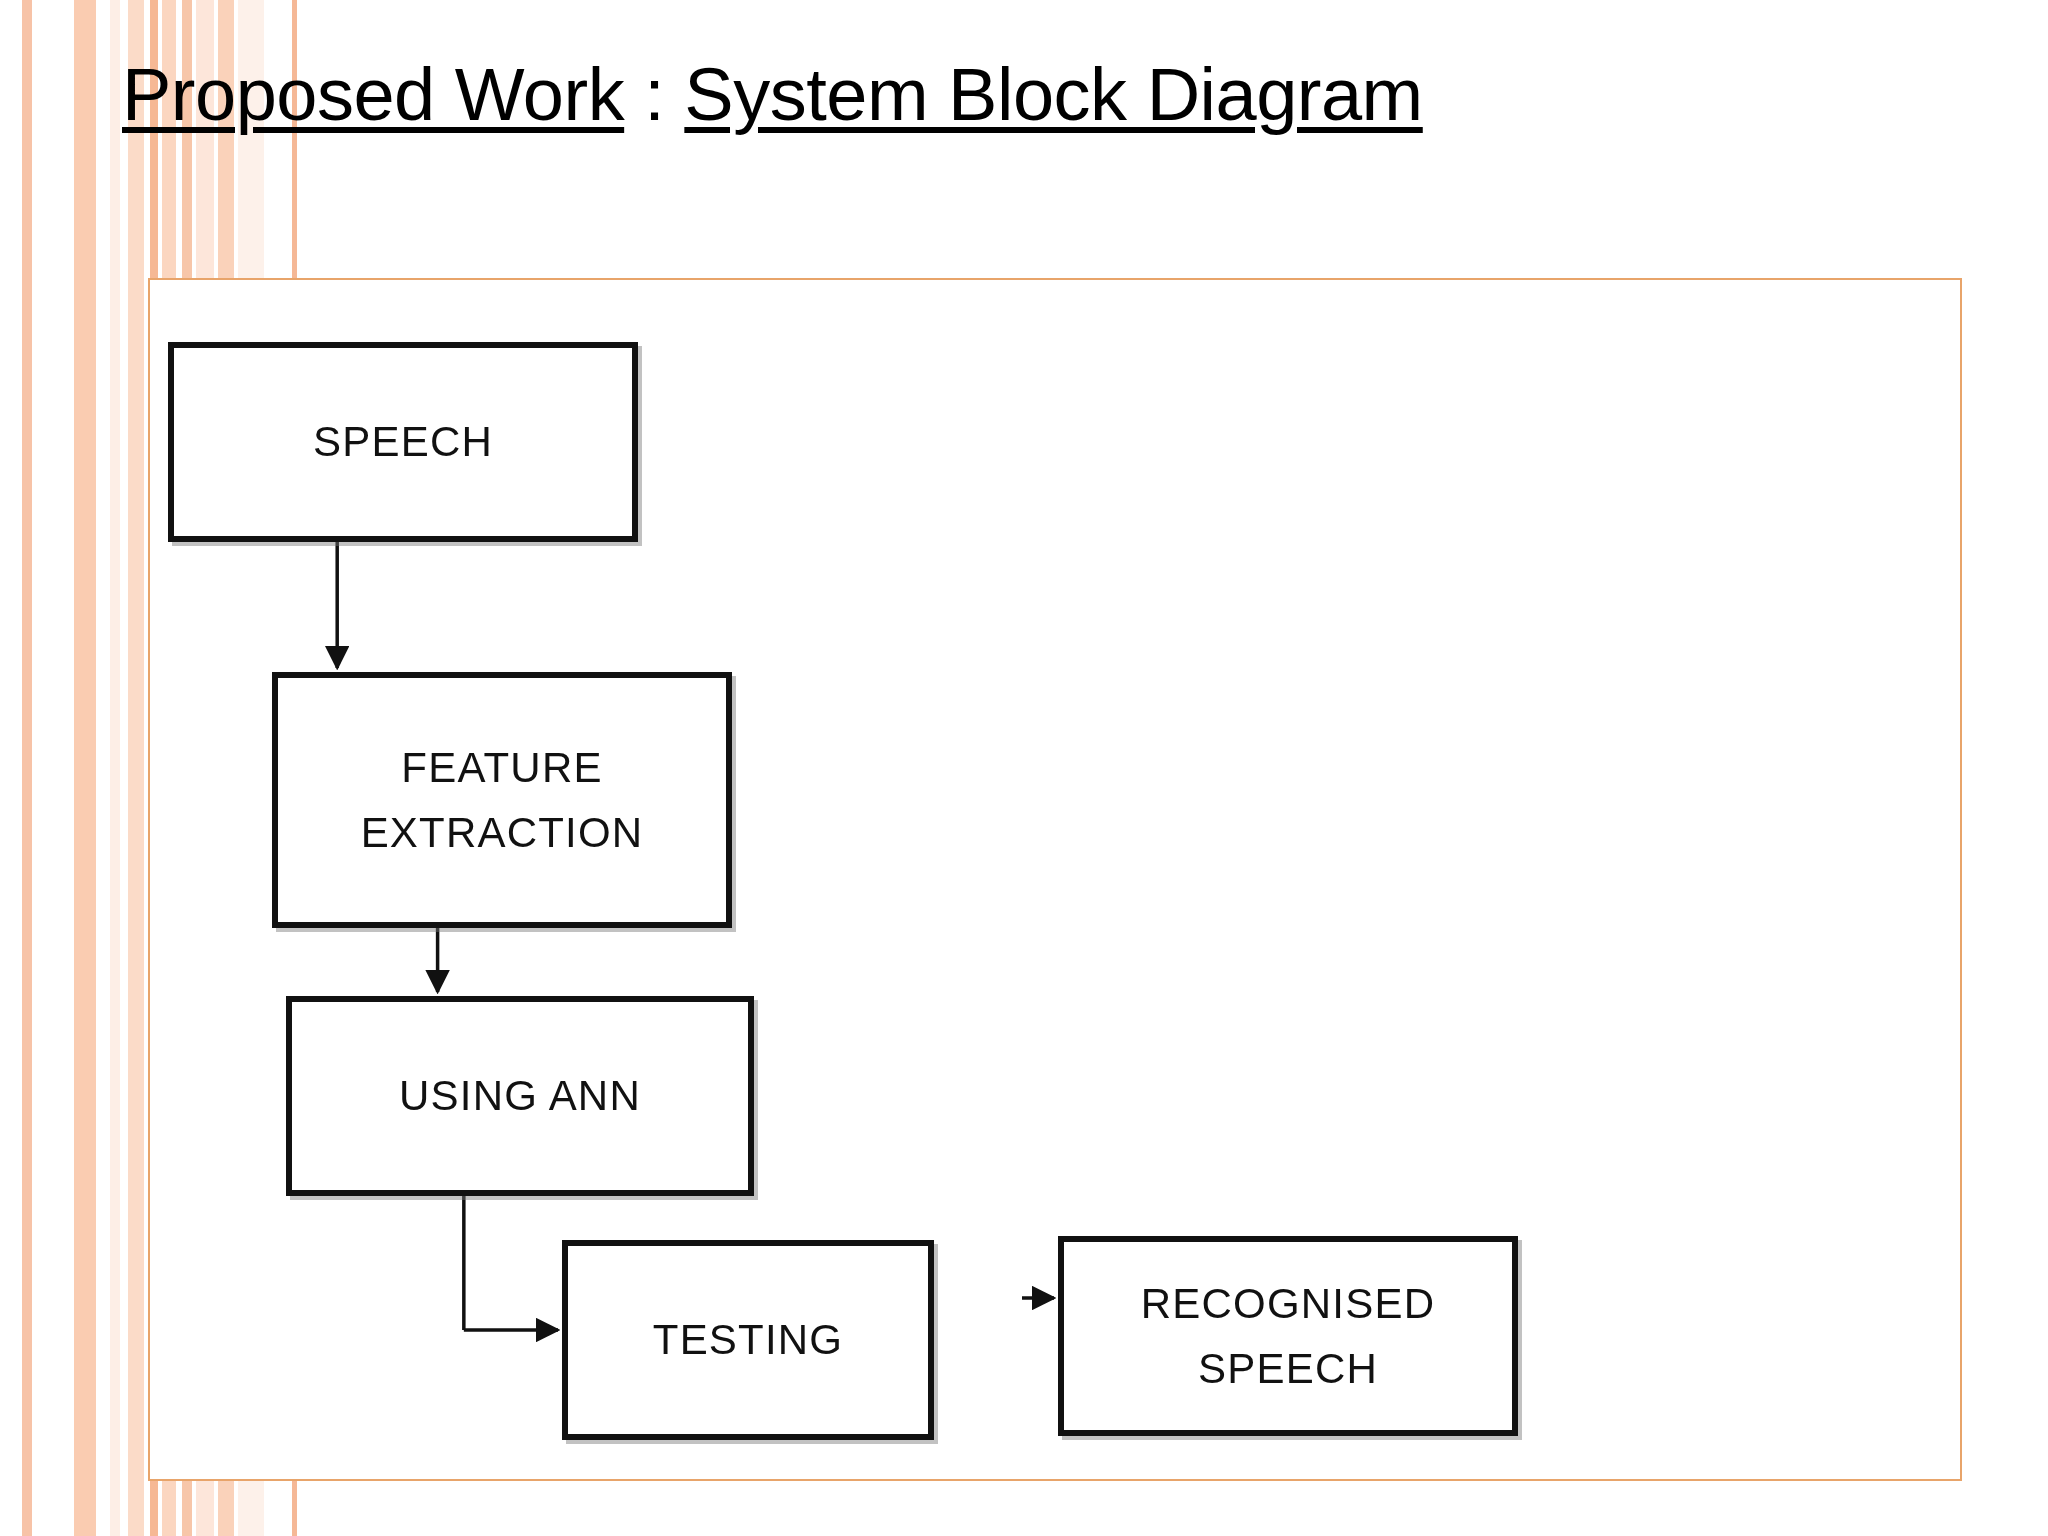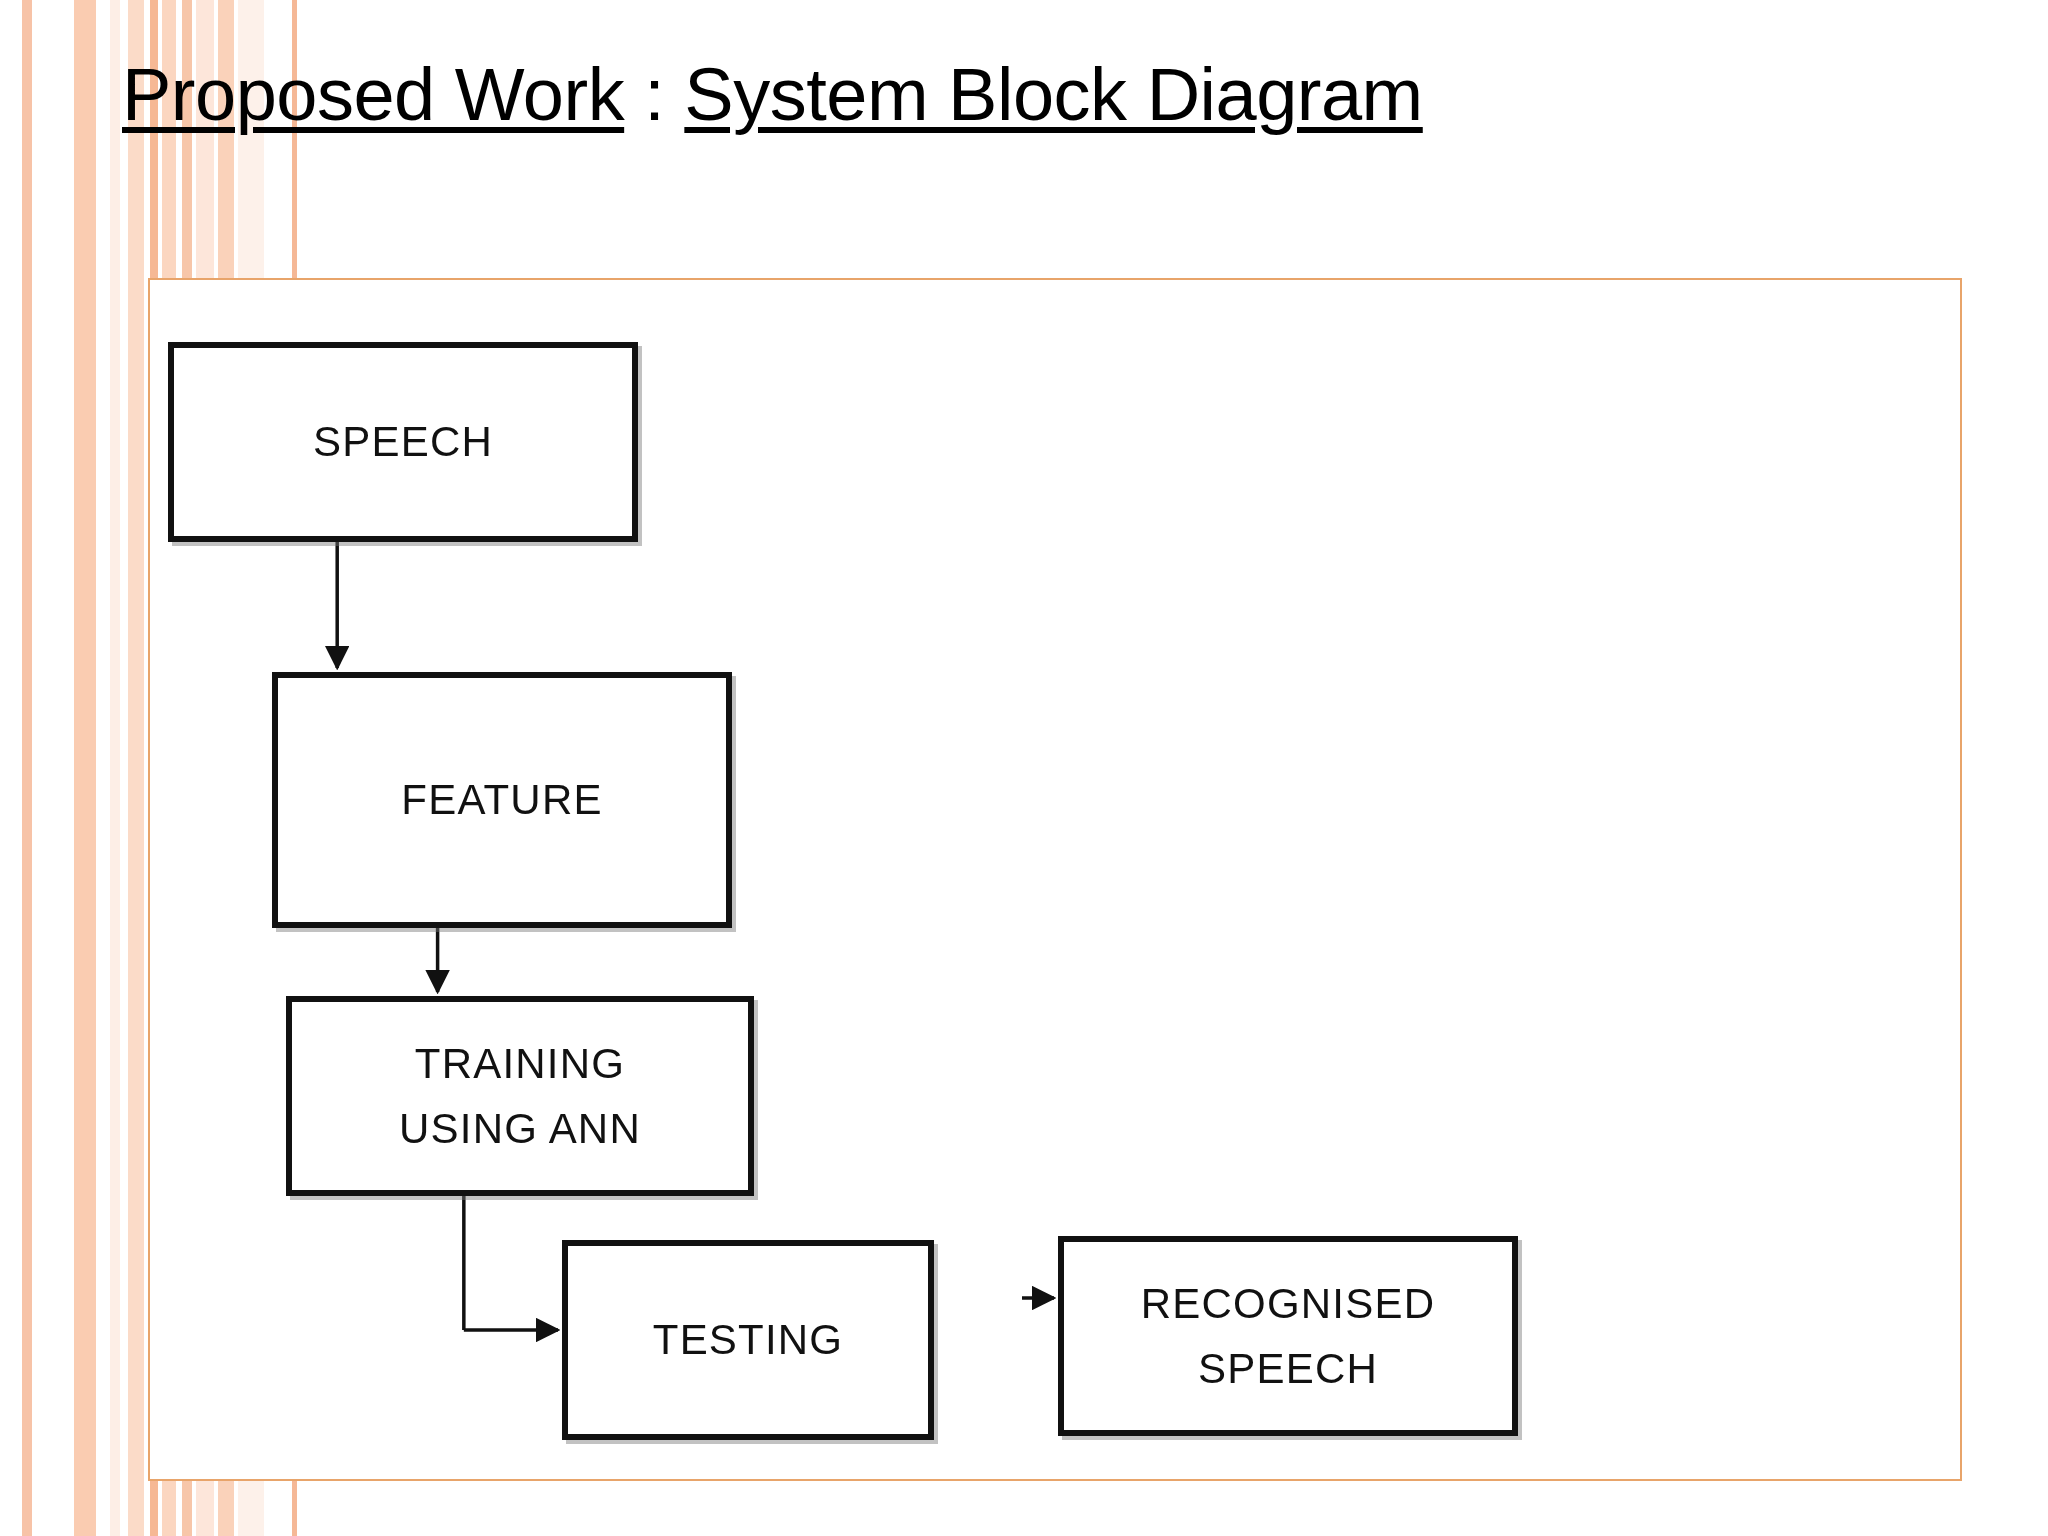--- a/index.html
+++ b/index.html
@@ -133,23 +133,23 @@
             <path d="M 313.84000000000003 1050 L 408 1050" stroke="#111111" stroke-width="3.5" fill="none" marker-end="url(#ah)"></path>
             <path d="M 872 1018 L 904 1018" stroke="#111111" stroke-width="3.5" fill="none" marker-end="url(#ah)"></path>
           </g>
       </svg>
       <div id="node-layer">
           <div class="node" style="left: 18px; top: 62px; width: 470px; height: 200px; border-color: rgb(17, 17, 17); background: rgb(255, 255, 255);">
             <span class="ln">SPEECH</span>
           </div>
           <div class="node" style="left: 122px; top: 392px; width: 460px; height: 256px; border-color: rgb(17, 17, 17); background: rgb(255, 255, 255);">
             <span class="ln">FEATURE</span>
+            <span class="ln">EXTRACTION</span>
           </div>
           <div class="node" style="left: 136px; top: 716px; width: 468px; height: 200px; border-color: rgb(17, 17, 17); background: rgb(255, 255, 255);">
-            <span class="ln">TRAINING</span>
             <span class="ln">USING ANN</span>
           </div>
           <div class="node" style="left: 412px; top: 960px; width: 372px; height: 200px; border-color: rgb(17, 17, 17); background: rgb(255, 255, 255);">
             <span class="ln">TESTING</span>
           </div>
           <div class="node" style="left: 908px; top: 956px; width: 460px; height: 200px; border-color: rgb(17, 17, 17); background: rgb(255, 255, 255);">
             <span class="ln">RECOGNISED</span>
             <span class="ln">SPEECH</span>
           </div>
         </div>

